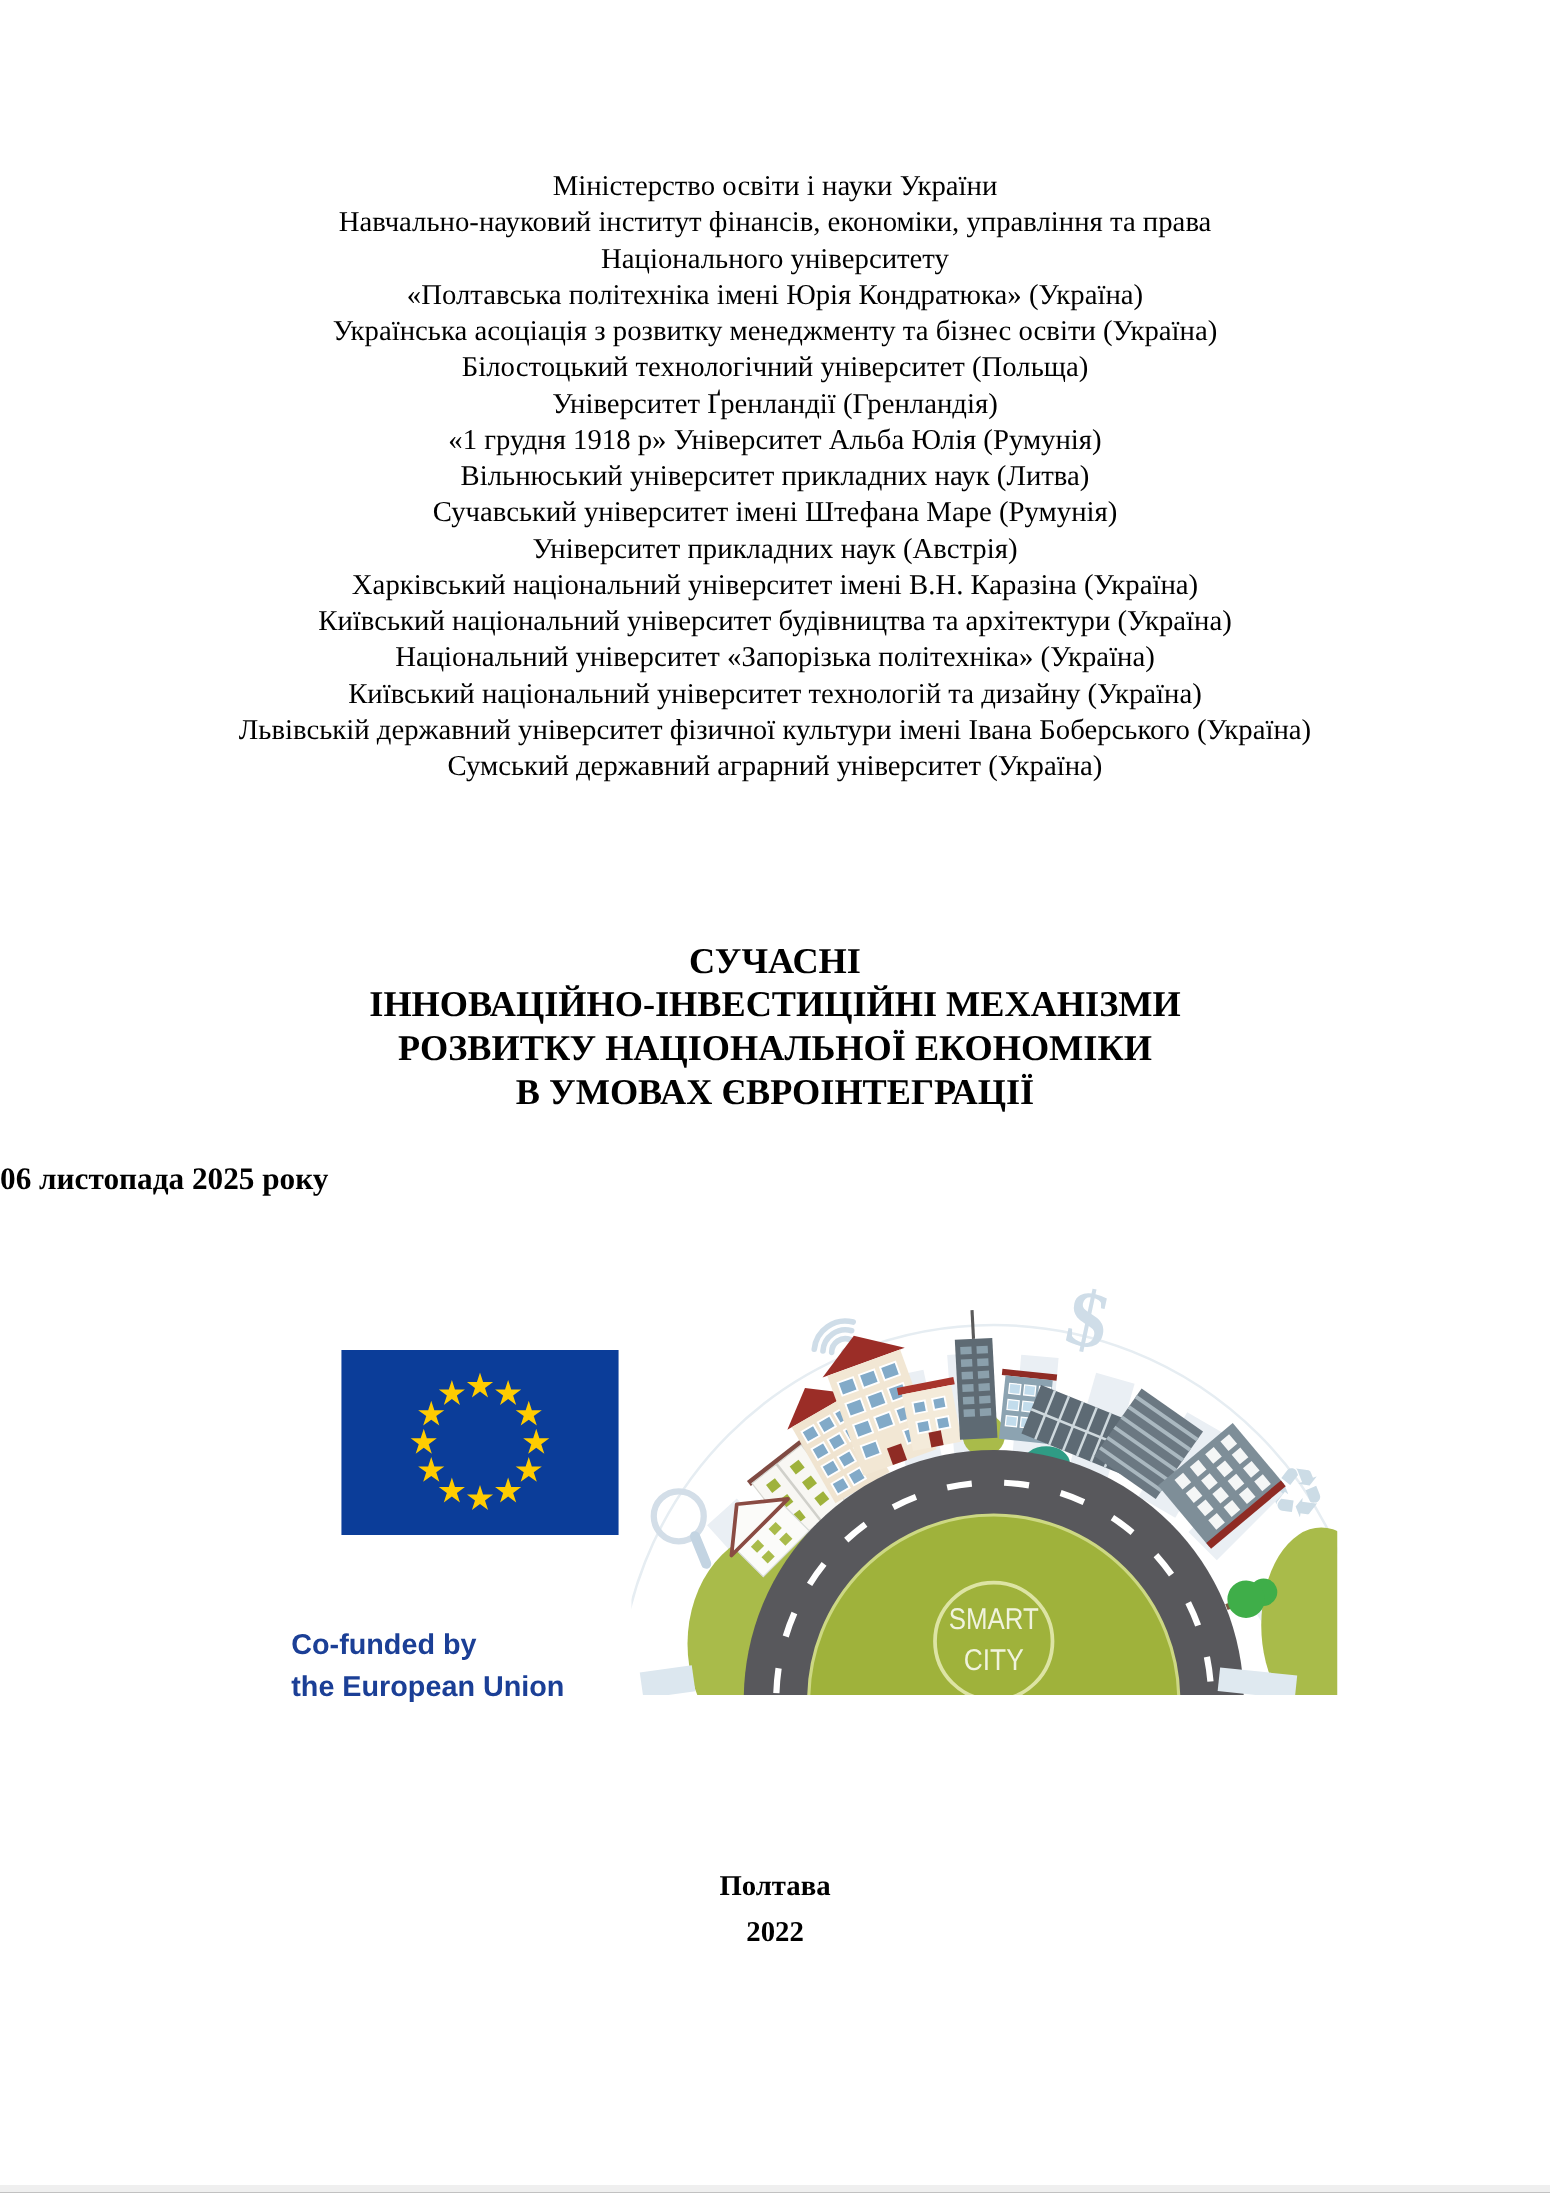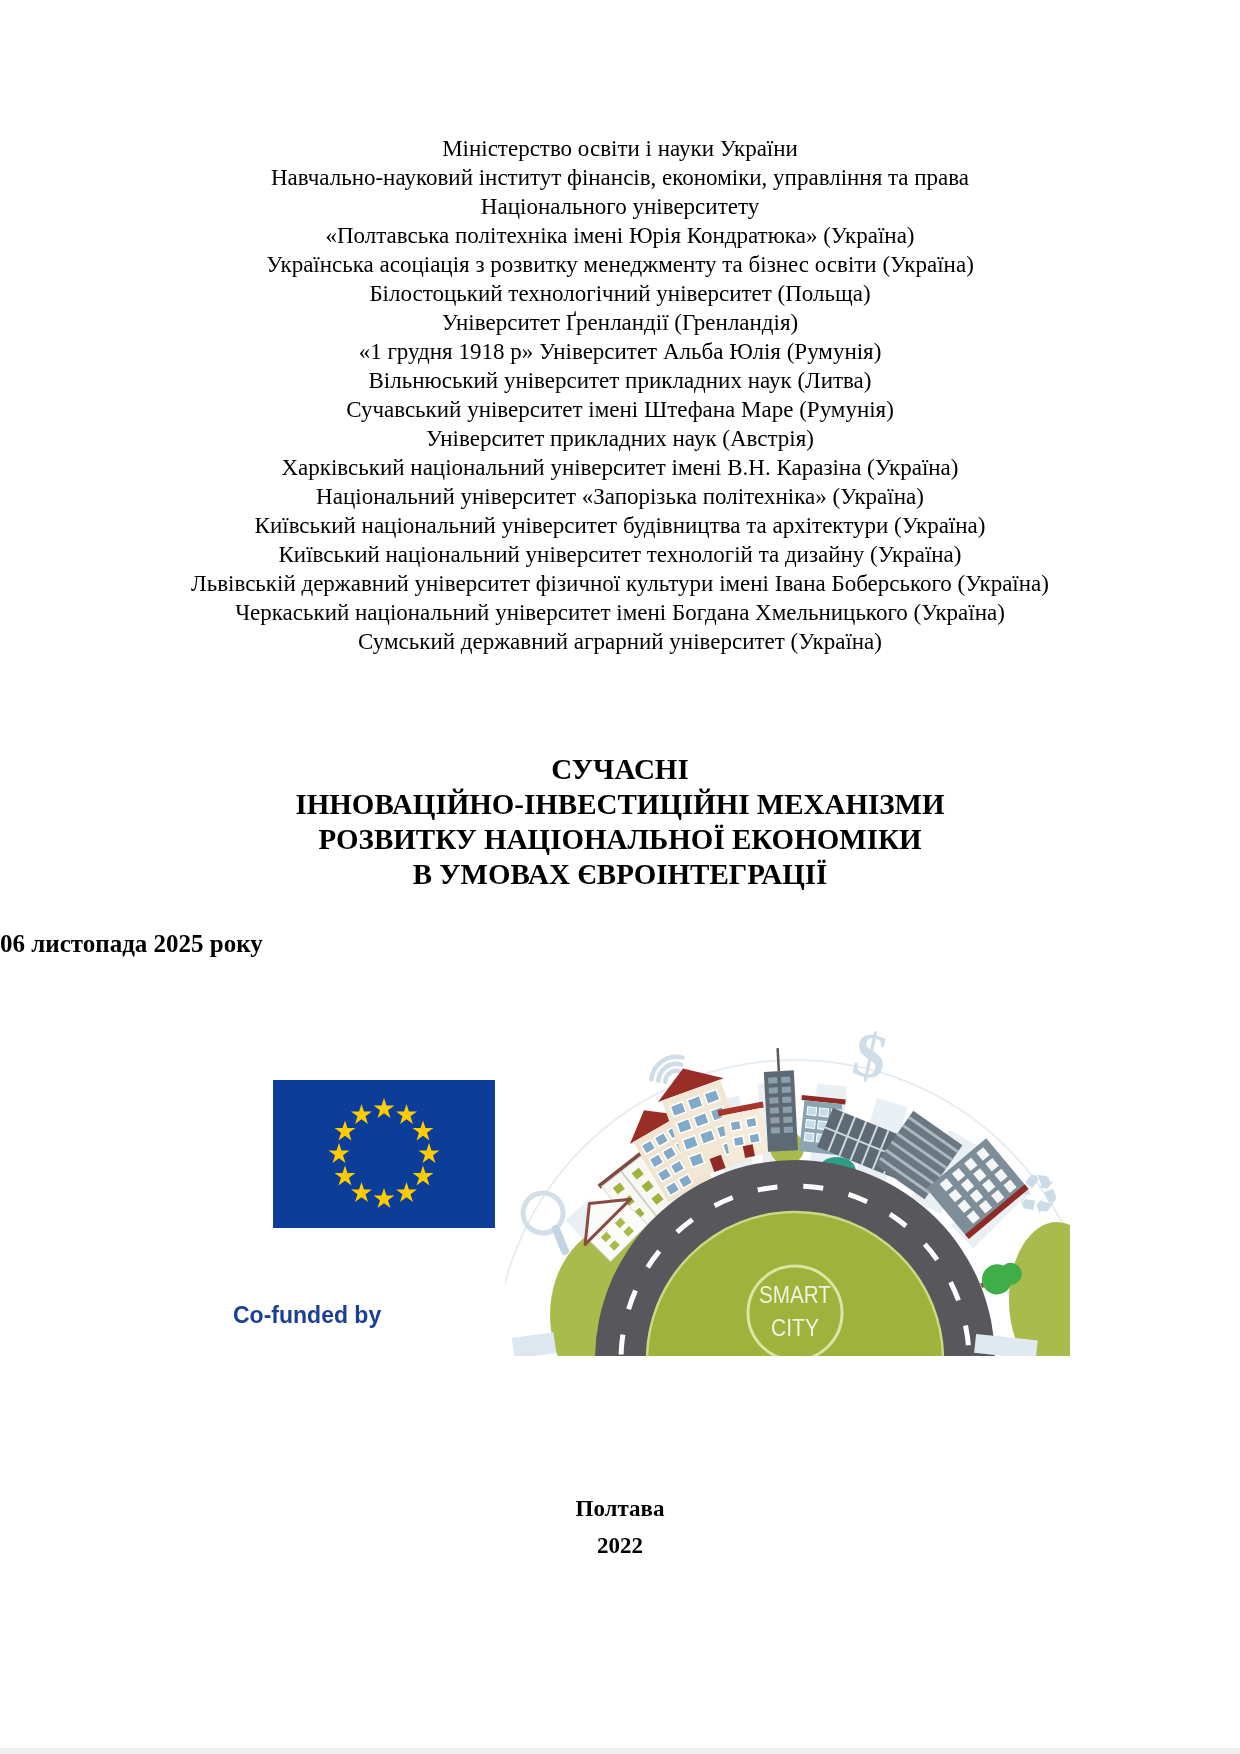--- a/index.html
+++ b/index.html
@@ -44,25 +44,24 @@
     <div>Національного університету</div>
     <div>«Полтавська політехніка імені Юрія Кондратюка» (Україна)</div>
     <div>Українська асоціація з розвитку менеджменту та бізнес освіти (Україна)</div>
     <div>Білостоцький технологічний університет (Польща)</div>
     <div>Університет Ґренландії (Гренландія)</div>
     <div>«1 грудня 1918 р» Університет Альба Юлія (Румунія)</div>
     <div>Вільнюський університет прикладних наук (Литва)</div>
     <div>Сучавський університет імені Штефана Маре (Румунія)</div>
     <div>Університет прикладних наук (Австрія)</div>
     <div>Харківський національний університет імені В.Н. Каразіна (Україна)</div>
+    <div>Київський національний університет будівництва та архітектури (Україна)</div>
     <div>Національний університет «Запорізька політехніка» (Україна)</div>
-    <div>Київський національний університет будівництва та архітектури (Україна)</div>
     <div>Київський національний університет технологій та дизайну (Україна)</div>
     <div>Львівській державний університет фізичної культури імені Івана Боберського (Україна)</div>
-    <div>Черкаський національний університет імені Богдана Хмельницького (Україна)</div>
     <div>Сумський державний аграрний університет (Україна)</div>
   </div>
 
   <div class="title-block">
     <div>СУЧАСНІ</div>
     <div>ІННОВАЦІЙНО-ІНВЕСТИЦІЙНІ МЕХАНІЗМИ</div>
     <div>РОЗВИТКУ НАЦІОНАЛЬНОЇ ЕКОНОМІКИ</div>
     <div>В УМОВАХ ЄВРОІНТЕГРАЦІЇ</div>
   </div>
 
@@ -83,20 +82,21 @@
         <polygon transform="translate(72,96.5)" points="0,-11 -2.47,-3.4 -10.46,-3.4 -4,1.3 -6.47,8.9 0,4.2 6.47,8.9 4,1.3 10.46,-3.4 2.47,-3.4"></polygon>
         <polygon transform="translate(66,74)" points="0,-11 -2.47,-3.4 -10.46,-3.4 -4,1.3 -6.47,8.9 0,4.2 6.47,8.9 4,1.3 10.46,-3.4 2.47,-3.4"></polygon>
         <polygon transform="translate(72,51.5)" points="0,-11 -2.47,-3.4 -10.46,-3.4 -4,1.3 -6.47,8.9 0,4.2 6.47,8.9 4,1.3 10.46,-3.4 2.47,-3.4"></polygon>
         <polygon transform="translate(88.5,35)" points="0,-11 -2.47,-3.4 -10.46,-3.4 -4,1.3 -6.47,8.9 0,4.2 6.47,8.9 4,1.3 10.46,-3.4 2.47,-3.4"></polygon>
       </g>
     </svg>
   </div>
 
   <div class="eu-caption">
     <div>Co-funded by</div>
+    <div>the European Union</div>
   </div>
 
   <div class="smart-city">
     <svg width="565" height="371" viewBox="0 0 565 371" aria-hidden="true">
 
       <circle cx="290" cy="375" r="300" fill="none" stroke="#e6edf2" stroke-width="2"></circle>
 
       <g transform="translate(170,95) rotate(-35)" stroke="#cfdde8" stroke-width="4.5" fill="none" stroke-linecap="round">
         <path d="M -9 -4 A 11 11 0 0 1 9 -4"></path>
         <path d="M -14 -9 A 18 18 0 0 1 14 -9"></path>

